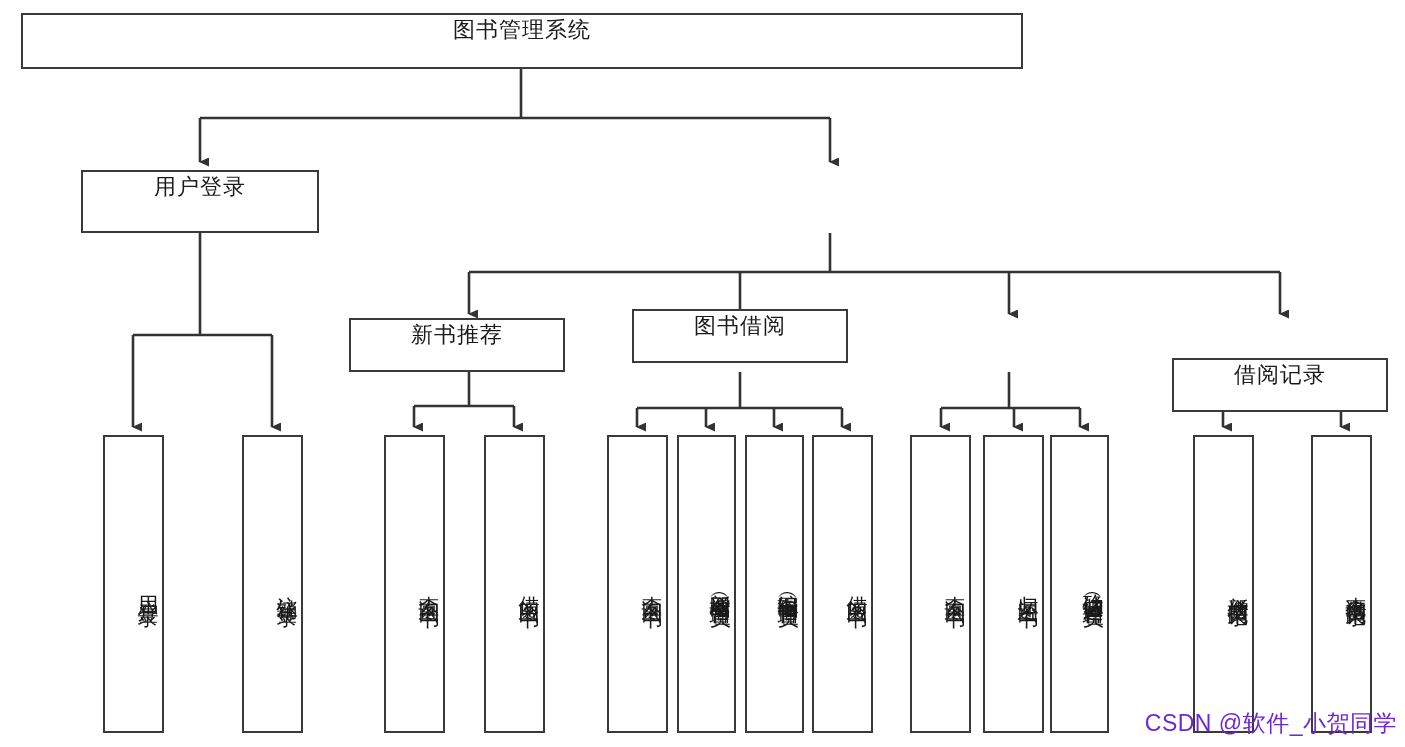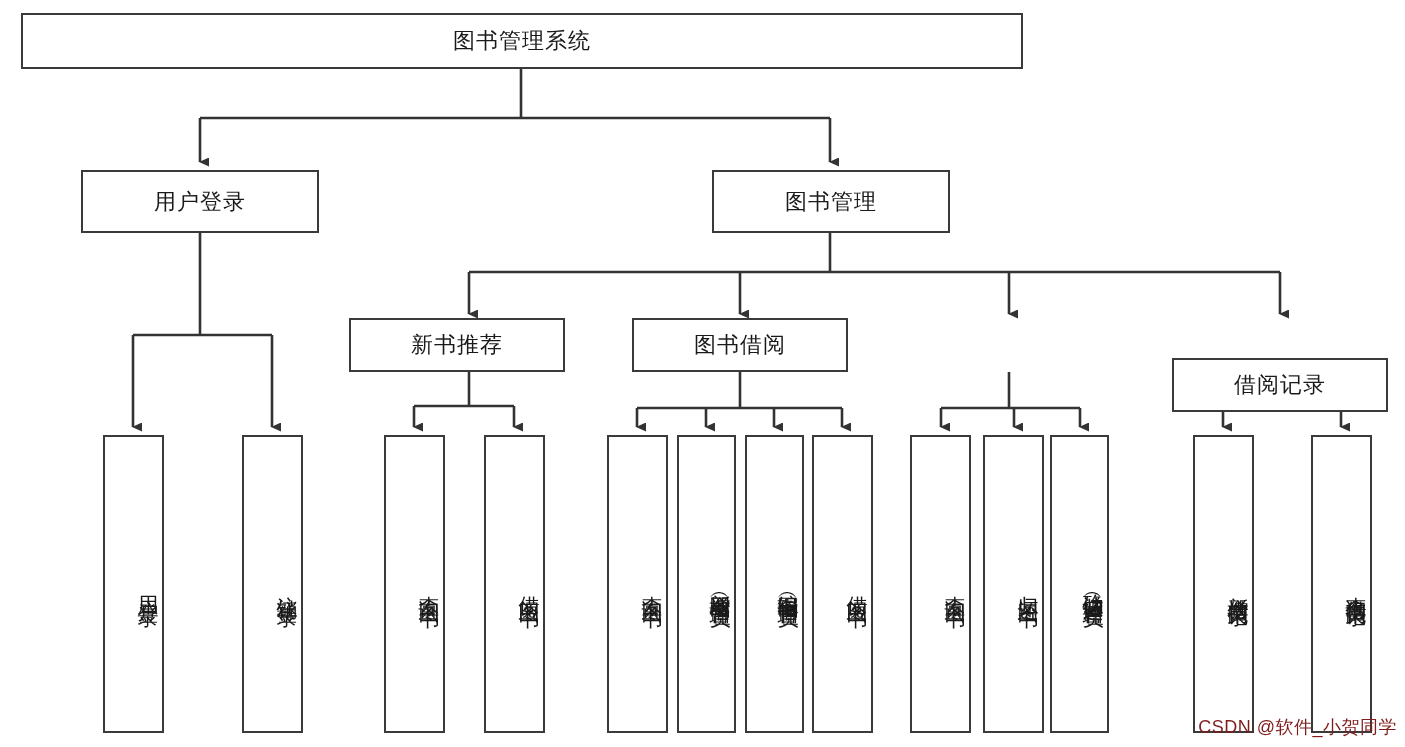--- a/index.html
+++ b/index.html
@@ -24,21 +24,21 @@
     width: 1405px;
     height: 747px;
     pointer-events: none;
   }
   .node {
     position: absolute;
     box-sizing: border-box;
     border: 2px solid #3a3a3a;
     background: #ffffff;
     display: flex;
-    align-items: center;
+    align-items: flex-start;
     justify-content: center;
     color: #1a1a1a;
   }
   .node.horizontal {
     font-size: 22px;
     letter-spacing: 1px;
   }
   .node.vertical {
     writing-mode: vertical-rl;
     text-orientation: upright;
@@ -53,22 +53,22 @@
     letter-spacing: 2px;
   }
   .node-label {
     display: block;
     white-space: nowrap;
   }
   #watermark {
     position: absolute;
     right: 8px;
     bottom: 8px;
-    font-size: 18px;
-    color: #7f1d1d;
+    font-size: 23px;
+    color: #6d28d9;
     letter-spacing: 0.5px;
     white-space: nowrap;
     user-select: none;
   }
 </style>
 </head>
 <body>
 
 <div id="diagram-root">
 
@@ -122,28 +122,25 @@
     </g>
   </svg>
 
   <div class="node horizontal" style="left:21px; top:13px; width:1002px; height:56px;">
     <span class="node-label">图书管理系统</span>
   </div>
 
   <div class="node horizontal" style="left:81px; top:170px; width:238px; height:63px;">
     <span class="node-label">用户登录</span>
   </div>
-  <div class="node horizontal" style="left:712px; top:170px; width:238px; height:63px;">
-    <span class="node-label">图书管理</span>
-  </div>
 
   <div class="node horizontal" style="left:349px; top:318px; width:216px; height:54px;">
     <span class="node-label">新书推荐</span>
   </div>
-  <div class="node horizontal" style="left:632px; top:318px; width:216px; height:54px;">
+  <div class="node horizontal" style="left:632px; top:309px; width:216px; height:54px;">
     <span class="node-label">图书借阅</span>
   </div>
   <div class="node horizontal" style="left:1172px; top:318px; width:216px; height:54px;margin-top:40px;">
     <span class="node-label">借阅记录</span>
   </div>
 
   <div class="node vertical" style="left:103px; top:435px; width:61px; height:298px;">
     <span class="node-label">用户登录</span>
   </div>
   <div class="node vertical" style="left:242px; top:435px; width:61px; height:298px;">

